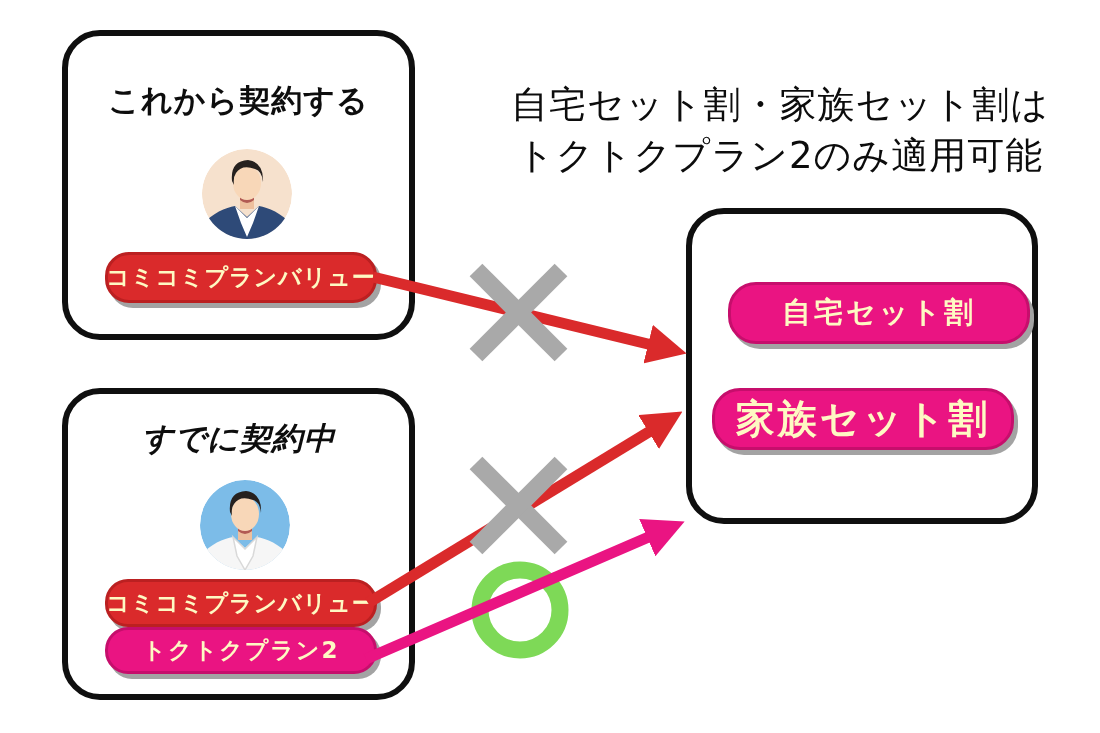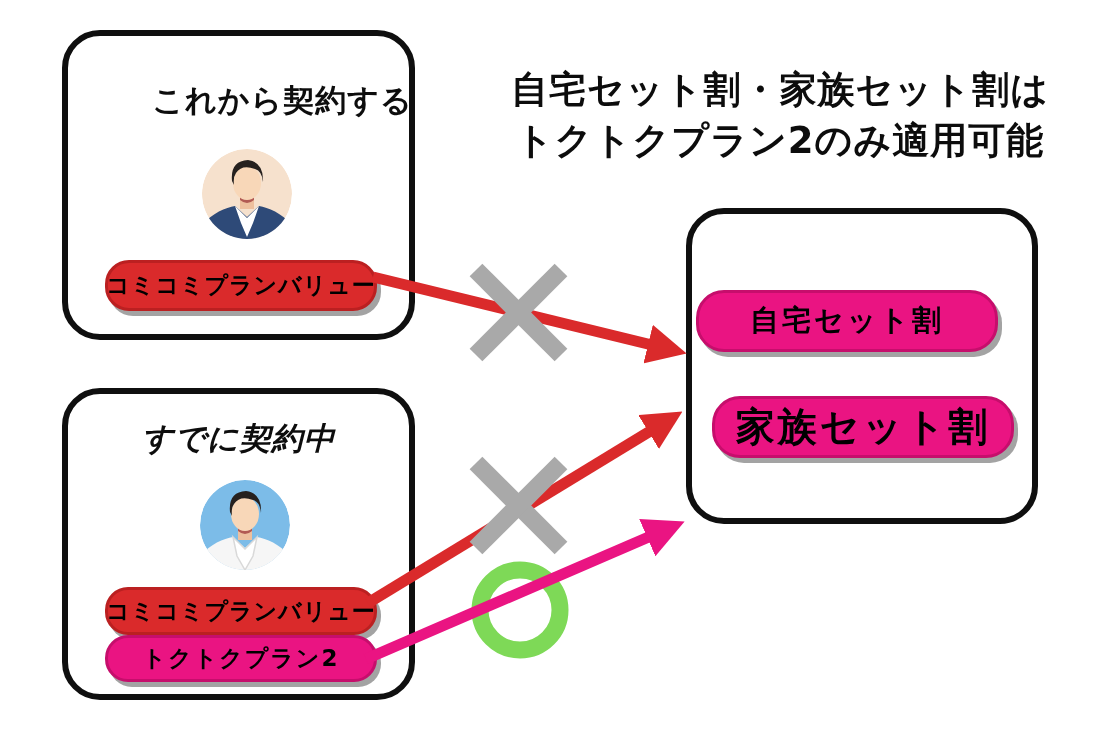--- a/index.html
+++ b/index.html
@@ -15,62 +15,61 @@
   }
   .card-new     { left:62px;  top:30px;  width:353px; height:310px; }
   .card-current { left:62px;  top:388px; width:353px; height:312px; }
   .card-right   { left:686px; top:208px; width:352px; height:316px; }
 
   .card-title {
     position:absolute; left:0; width:100%; text-align:center;
     font-weight:bold; font-size:31px; color:#0d0d0d; letter-spacing:1px;
     white-space:nowrap;
   }
-  .card-new .card-title { top:44px;padding-left:44px; }
+  .card-new .card-title { top:44px; }
   .card-current .card-title { top:24px;font-style:italic; }
 
   .avatar { position:absolute; width:90px; height:90px; }
   .card-new .avatar { left:134px; top:113px; }
   .card-current .avatar { left:132px; top:86px; }
 
   
   .pill {
     position:absolute; display:flex; align-items:center; justify-content:center;
-    color:#000000; font-weight:bold; box-sizing:border-box; white-space:nowrap;
+    color:#fef9c3; font-weight:bold; box-sizing:border-box; white-space:nowrap;
     box-shadow:4px 5px 0 #a3a3a3;
-    margin-top:8px;
   }
   .pill-red  { background:#da2a2b; border:3px solid #bb2021; }
   .pill-pink { background:#ea1482; border:3px solid #c60e6c; }
 
   .card-new .pill-red {
     left:37px; top:216px; width:272px; height:51px; border-radius:24px;
     font-size:23px; letter-spacing:1px;
   }
   .card-current .pill-komikomi {
     left:37px; top:185px; width:272px; height:48px; border-radius:23px;
     font-size:23px; letter-spacing:1px;
   }
   .card-current .pill-tokutoku {
     left:37px; top:233px; width:272px; height:47px; border-radius:23px;
     font-size:23px; letter-spacing:2px;
   }
   .card-right .pill-home {
-    left:4px; top:68px; width:302px; height:62px; border-radius:28px;
+    left:36px; top:68px; width:302px; height:62px; border-radius:28px;
     font-size:29px; letter-spacing:3px;
   }
   .card-right .pill-family {
     left:20px; top:174px; width:302px; height:62px; border-radius:28px;
     font-size:39px; letter-spacing:3px;
   }
 
   
   .headline {
-    position:absolute; left:470px; top:64px; width:620px; text-align:center;
-    font-weight:bold; font-size:37px; line-height:51px; color:#0c0c0c;
+    position:absolute; left:470px; top:79px; width:620px; text-align:center;
+    font-weight:normal; font-size:37px; line-height:51px; color:#0c0c0c;
     letter-spacing:1px; white-space:nowrap;
   }
 
   .overlay {
     position:absolute; left:0; top:0; width:1100px; height:733px;
     pointer-events:none; z-index:10;
   }
 </style>
 </head>
 <body>

